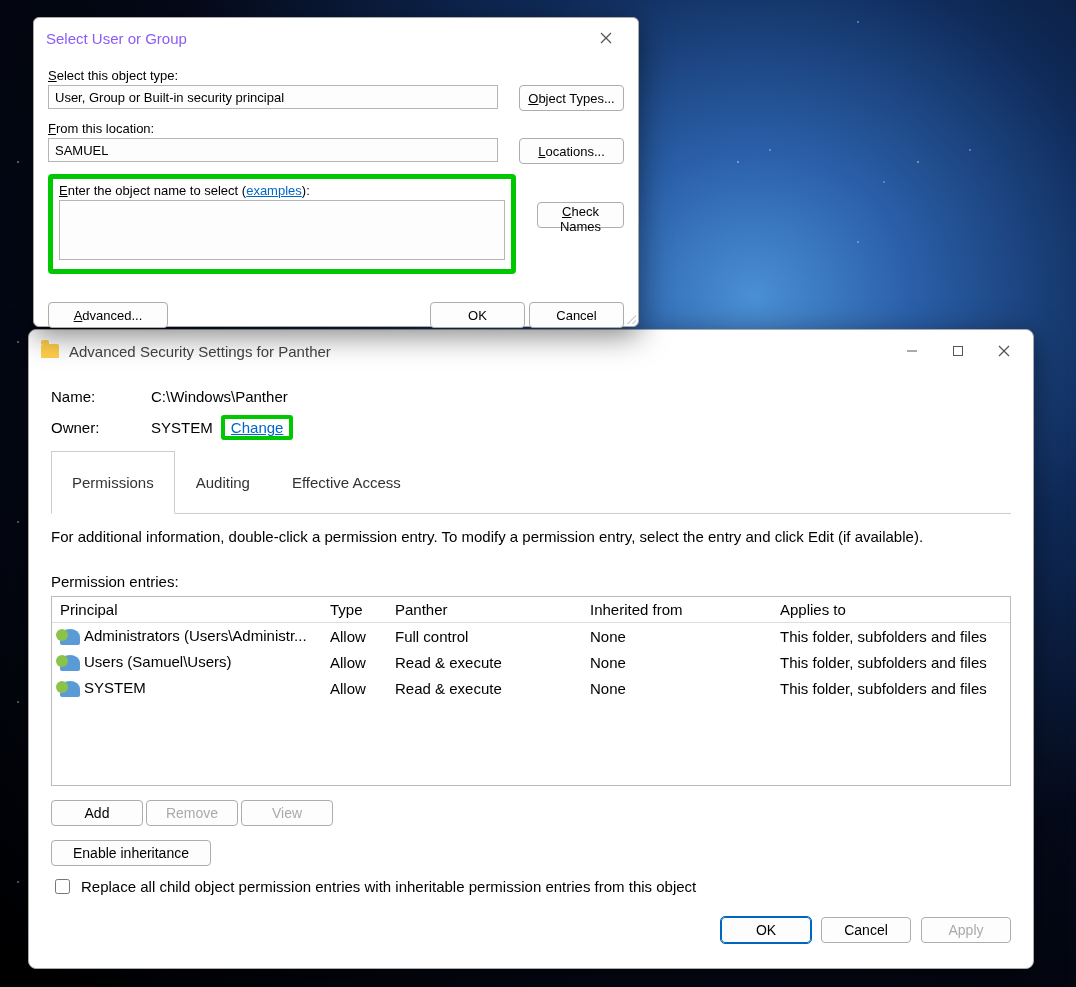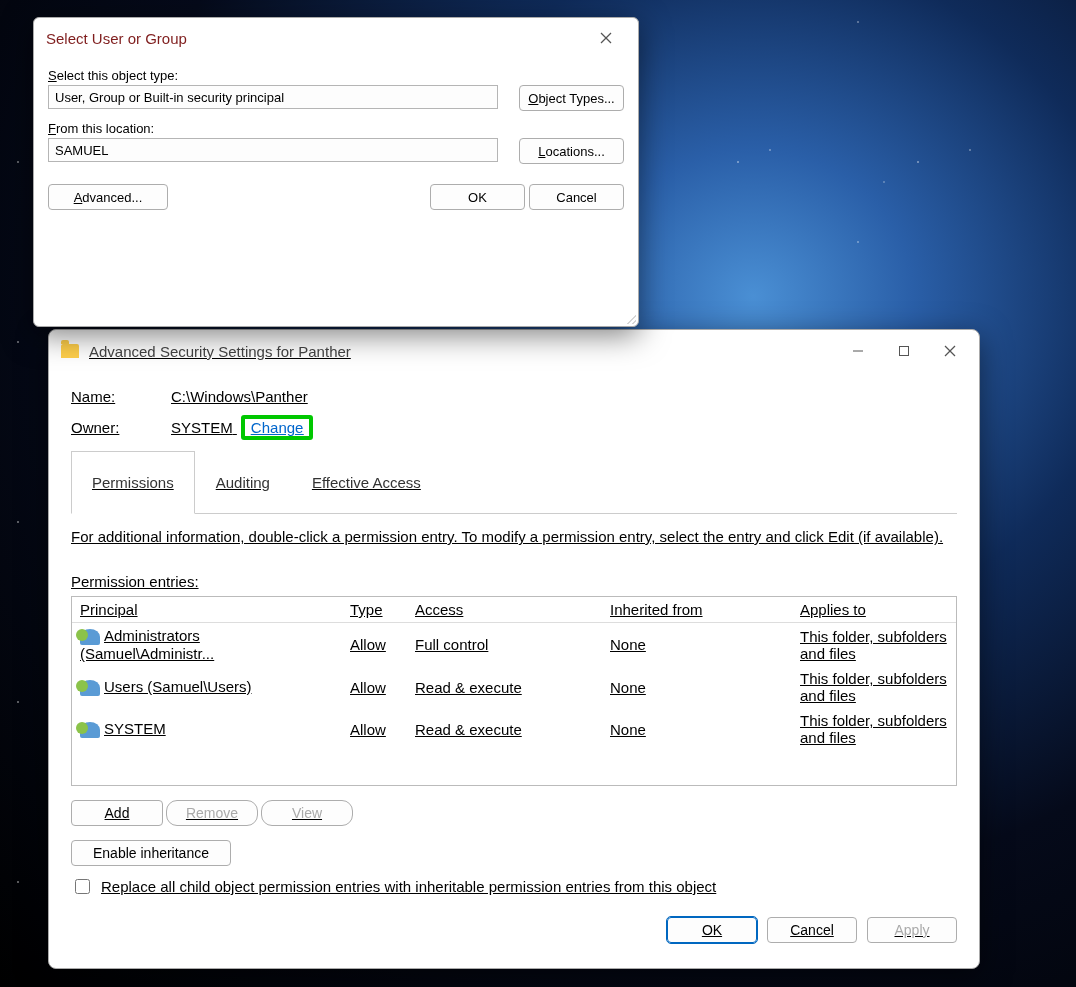--- a/index.html
+++ b/index.html
@@ -25,21 +25,21 @@
   .win {
     position: absolute;
     background: #fff;
     border: 1px solid #aaa;
     border-radius: 8px;
     box-shadow: 0 8px 30px rgba(0,0,0,.5);
   }
 
   
   .dlg1 { left: 33px; top: 17px; width: 606px; height: 310px; border-radius: 6px; }
-  .dlg1 .titlebar { height: 40px; display:flex; align-items:center; padding:0 12px; color:#7f1d1d; font-size:15px; }
+  .dlg1 .titlebar { height: 40px; display:flex; align-items:center; padding:0 12px; color:#8b5cf6; font-size:15px; }
   .dlg1 .close { margin-left:auto; width:40px; height:28px; display:flex; align-items:center; justify-content:center; cursor:default; }
   .dlg1 .body { padding: 0 14px 10px 14px; font-size:13px; color:#000;margin-top:10px; }
   .lblrow { margin-top: 4px; margin-bottom: 2px; }
   .fieldrow { display:flex; align-items:flex-start; gap:21px; margin-bottom: 10px;}
   .txt, .txt2 {
     flex: 0 0 450px;
     height: 24px;
     background:#fdfdfd;
     border:1px solid #b5b5b5;
     padding: 2px 6px;
@@ -59,21 +59,21 @@
   .linklike { color:#0066cc; text-decoration:underline; cursor:default; }
   .hlbox { border: 5px solid #00c800; border-radius:4px; padding:4px 6px 6px 6px; margin-bottom:8px; }
   .dlg1 .footer { display:flex; gap:4px; padding: 0 14px 10px 14px;}
   .dlg1 .footer .spacer { flex:1; }
   .resize-grip { position:absolute; right:2px; bottom:2px; width:12px; height:12px; opacity:.3;
     background:
       linear-gradient(135deg, transparent 0 60%, #777 60% 70%, transparent 70% 80%, #777 80% 90%, transparent 90%);
   }
 
   
-  .dlg2 { left: 48px; top: 329px; width: 932px; height: 640px; font-size:15px;text-decoration:underline; }
+  .dlg2 { left: 28px; top: 329px; width: 1006px; height: 640px; font-size:15px; }
   .dlg2 .titlebar { height:42px; display:flex; align-items:center; padding:0 6px 0 12px; gap:10px; color:#444;}
   .folder-icon { width:18px; height:14px; background:#ffcf4b; border-radius:2px 2px 0 0; position:relative; display:inline-block;}
   .folder-icon::before{content:"";position:absolute;top:-4px;left:0;width:8px;height:4px;background:#ffcf4b;border-radius:2px 2px 0 0;}
   .winbtns { margin-left:auto; display:flex; gap:0;}
   .winbtn { width:46px; height:30px; display:flex; align-items:center; justify-content:center; color:#555;}
   .dlg2 .content { padding: 16px 22px 10px 22px; }
   .kv { display:flex; margin-bottom:14px;}
   .kv .k { width:100px; color:#000;}
   .kv .v { color:#000;}
   .chg { color:#0066cc; text-decoration:underline; border:4px solid #00c800; padding:0 6px; margin-left:4px; border-radius:3px;}
@@ -89,21 +89,21 @@
   .c1{width:270px}.c2{width:65px}.c3{width:195px}.c4{width:190px}.c5{flex:1}
   .thead > div { color:#000;}
   .trow { align-items:center;}
   .picon{ width:20px; height:16px; display:inline-block; vertical-align:middle; margin-right:4px;
     background:#5a9bd5; border-radius:50% 50% 2px 2px; position:relative;}
   .picon::after{content:"";position:absolute;left:-4px;top:0;width:12px;height:12px;background:#8bc34a;border-radius:50%;}
   .rowbtns { display:flex; gap:3px; margin:14px 0;}
   .rowbtns .btn2, .btn2 {
     min-width:92px; height:26px; background:#fdfdfd; border:1px solid #adadad; border-radius:4px; font-size:14px; cursor:default;
   }
-  .btn2.dis { color:#aaa;border-radius:11px;}
+  .btn2.dis { color:#aaa;}
   .btn2.wide{min-width:160px;}
   .chk { display:flex; align-items:center; gap:8px; margin:10px 0 20px 0;}
   .chk input{ width:15px; height:15px;}
   .dlgbtns { display:flex; gap:10px; justify-content:flex-end; padding-right:0;}
   .btn3 { width:90px; height:26px; background:#fdfdfd; border:1px solid #adadad; border-radius:4px; font-size:14px;}
   .btn3.primary{ border:1px solid #0067c0; outline:1px solid #0067c0;}
   .btn3.dis{ color:#aaa;}
   svg{display:block}
 </style>
 </head>
@@ -152,27 +152,27 @@
       <div class="tab">Effective Access</div>
     </div>
 
     <div class="desc">For additional information, double-click a permission entry. To modify a permission entry, select the entry and click Edit (if available).</div>
     <div class="subh">Permission entries:</div>
 
     <div class="tbl">
       <div class="thead">
         <div class="c1">Principal</div>
         <div class="c2">Type</div>
-        <div class="c3">Access</div>
+        <div class="c3">Panther</div>
         <div class="c4">Inherited from</div>
         <div class="c5">Applies to</div>
       </div>
       <div id="rows">
           <div class="trow">
-            <div class="c1"><span class="picon"></span><span>Administrators (Samuel\Administr...</span></div>
+            <div class="c1"><span class="picon"></span><span>Administrators (Users\Administr...</span></div>
             <div class="c2">Allow</div>
             <div class="c3">Full control</div>
             <div class="c4">None</div>
             <div class="c5">This folder, subfolders and files</div>
           </div>
           <div class="trow">
             <div class="c1"><span class="picon"></span><span>Users (Samuel\Users)</span></div>
             <div class="c2">Allow</div>
             <div class="c3">Read &amp; execute</div>
             <div class="c4">None</div>
@@ -228,20 +228,29 @@
       <input class="txt" readonly="" value="User, Group or Built-in security principal" style="">
       <button class="btn"><span class="ul1">O</span><span>bject Types...</span></button>
     </div>
 
     <div class="lblrow"><span class="ul1">F</span><span>rom this location:</span></div>
     <div class="fieldrow">
       <input class="txt" readonly="" value="SAMUEL" style="">
       <button class="btn"><span class="ul1">L</span><span>ocations...</span></button>
     </div>
 
+    <div class="fieldrow" style="align-items:flex-start;">
+      <div class="hlbox" style="flex:0 0 468px;">
+        <div class="lblrow" style="margin-top:0">
+          <span class="ul1">E</span><span>nter the object name to select (</span><span class="linklike">examples</span><span>):</span>
+        </div>
+        <textarea class="txt2" style="width: 100%; flex: 0 0 auto;" value=""></textarea>
+      </div>
+      <button class="btn" style="margin-top:28px"><span class="ul1">C</span><span>heck Names</span></button>
+    </div>
   </div>
 
   <div class="footer">
     <button class="btn" style="width:120px"><span class="ul1">A</span><span>dvanced...</span></button>
     <div class="spacer"></div>
     <button class="btn" style="width:95px">OK</button>
     <button class="btn" style="width:95px">Cancel</button>
   </div>
   <div class="resize-grip"></div>
 </div>

